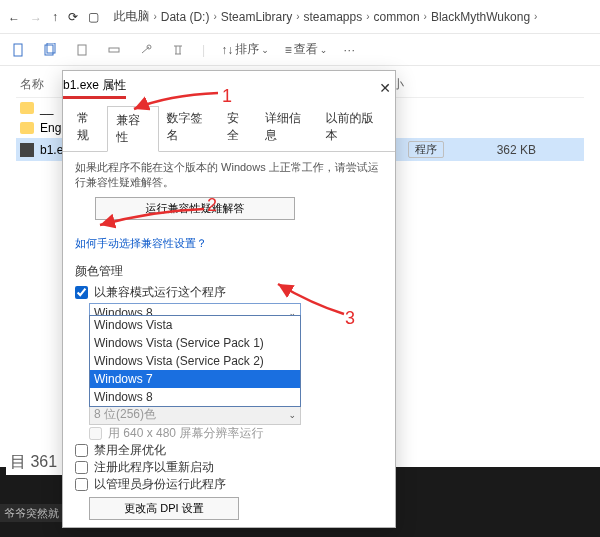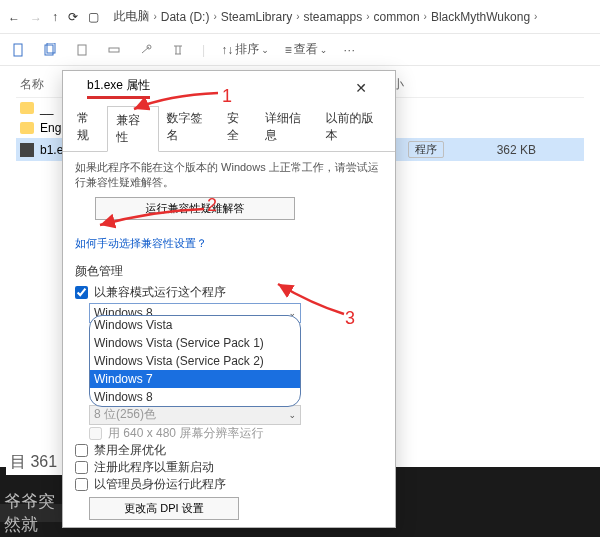--- a/index.html
+++ b/index.html
@@ -24,28 +24,28 @@
 .file-row { display: flex; align-items: center; gap: 6px; padding: 3px 4px; }
 .file-row .fname { width: 310px; display: flex; align-items: center; gap: 6px; }
 .file-row.sel { background: #cfe4fb; }
 .folder-ico { width: 14px; height: 12px; background: #ffd76a; border-radius: 2px; display: inline-block; }
 .exe-ico { width: 14px; height: 14px; background: #444; display: inline-block; }
 .row-right { display: flex; gap: 12px; align-items: center; color: #444; }
 .tag { border: 1px solid #bfbfbf; border-radius: 2px; padding: 0 6px; font-size: 11px; color: #333; }
 
 
 .dark1 { position: absolute; left: 0; right: 0; top: 467px; height: 70px; background: #1a1a1a; }
-.dark2 { position: absolute; left: 0; width: 62px; top: 504px; height: 18px; background: #2b2b2b; color: #bbb; font-size: 17px; display: flex; align-items: center; padding-left: 4px; z-index: 3; }
+.dark2 { position: absolute; left: 0; width: 62px; top: 504px; height: 18px; background: #2b2b2b; color: #bbb; font-size: 11px; display: flex; align-items: center; padding-left: 4px; z-index: 3; }
 
 
 .status { position: absolute; left: 6px; top: 450px; font-size: 16px; color: #555; background: #fff; padding: 2px 4px; z-index: 2; }
 
 
 .dialog { position: absolute; left: 62px; top: 70px; width: 334px; height: 458px; background: #fff; border: 1px solid #b5b5b5; box-shadow: 0 6px 20px rgba(0,0,0,0.2); z-index: 5; display: flex; flex-direction: column; }
-.dialog .title { display: flex; justify-content: space-between; align-items: center; padding: 6px 24px; font-size: 12px; }
+.dialog .title { display: flex; justify-content: space-between; align-items: center; padding: 6px 0; font-size: 12px; }
 .dialog .title .txt { border-bottom: 3px solid #d92e2e; padding-bottom: 2px; }
 .dialog .close { font-size: 14px; color: #333; padding: 0 4px; }
 
 .tabs { display: flex; gap: 0; border-bottom: 1px solid #ccc; padding: 0 6px; position: relative; }
 .tab { padding: 5px 8px; font-size: 12px; color: #333; }
 .tab.active { border: 1px solid #ccc; border-bottom: 1px solid #fff; background: #fff; position: relative; top: 1px; }
 
 .dlg-body { padding: 8px 12px; font-size: 12px; color: #333; flex: 1; overflow: visible; position: relative; }
 .para { font-size: 11px; color: #555; line-height: 1.4; margin-bottom: 6px; }
 .wide-btn { display: block; width: 200px; margin: 4px 0 16px 20px; border: 1px solid #aaa; background: #f8f8f8; padding: 3px 0; text-align: center; font-size: 11px; }
@@ -198,21 +198,21 @@
       <input type="checkbox" checked="" style="">
       <span>以兼容模式运行这个程序</span>
     </label>
 
     <div class="combo" style="margin-left:14px;margin-top:2px">
       <span>Windows 8</span>
       <span class="arrow">⌄</span>
     </div>
 
     
-    <div class="dropdown" style="left:26px; top:163px;border-radius:13px;">
+    <div class="dropdown" style="left:26px; top:163px;">
       <div class="opt">Windows Vista</div>
       <div class="opt">Windows Vista (Service Pack 1)</div>
       <div class="opt">Windows Vista (Service Pack 2)</div>
       <div class="opt sel">Windows 7</div>
       <div class="opt">Windows 8</div>
     </div>
 
     <div style="height:82px"></div>
 
     <div class="combo disabled" style="margin-left:14px">

